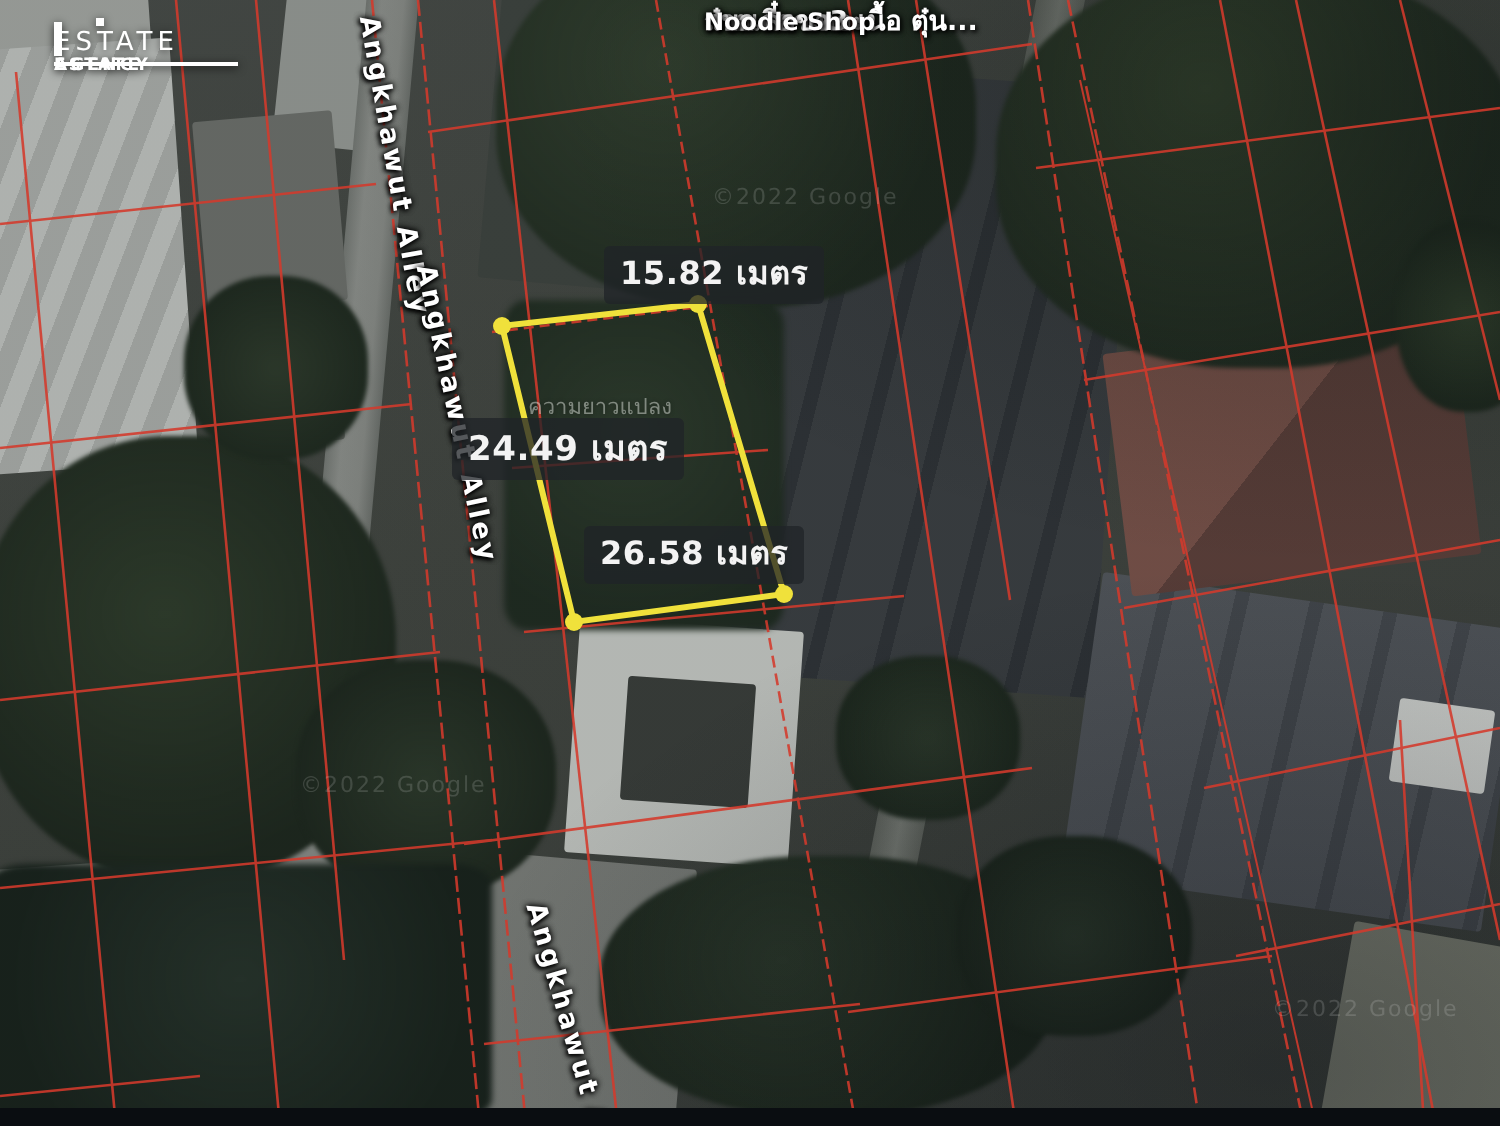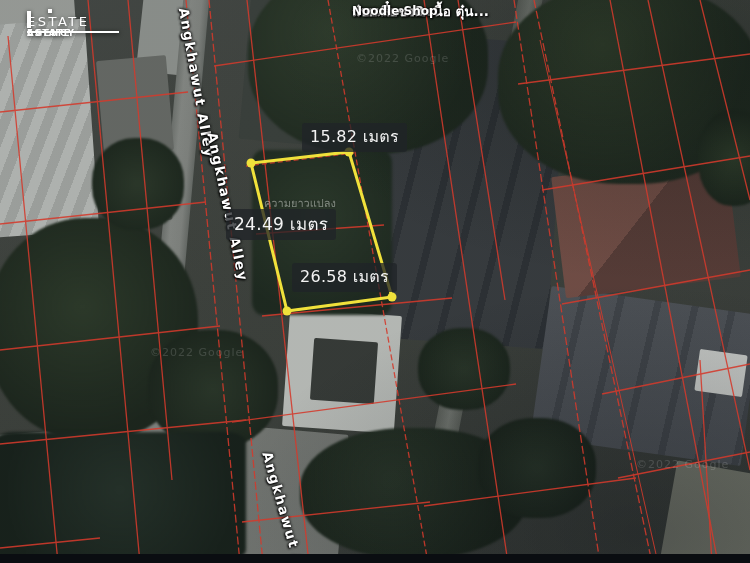--- a/index.html
+++ b/index.html
@@ -17,33 +17,33 @@
   .atmo{left:0;top:0;width:750px;height:563px;
     background:
       radial-gradient(120% 90% at 90% 10%, rgba(10,16,14,.28) 0%, rgba(0,0,0,0) 45%),
       radial-gradient(110% 90% at 85% 95%, rgba(8,12,18,.30) 0%, rgba(0,0,0,0) 50%),
       linear-gradient(0deg, rgba(20,26,30,.12), rgba(20,26,30,.12));
     pointer-events:none;}
   .bottom-strip{left:0;top:554px;width:750px;height:9px;background:#0a0d11;}
   
   svg.overlay{left:0;top:0;}
   .mlabel{
-    background:rgba(32,35,40,.76);color:#f3f3f3;font-weight:400;
+    background:rgba(32,35,40,.76);color:#f3f3f3;font-weight:700;
     padding:1px 8px 3px 8px;border-radius:3px;white-space:nowrap;
     letter-spacing:.3px;}
   .caption{color:#d8dcd6;opacity:.5;font-size:11px;white-space:nowrap;
     text-shadow:0 0 2px rgba(0,0,0,.6);}
   .street{
     color:#fff;font-weight:700;font-size:13.5px;letter-spacing:1.6px;white-space:nowrap;
     text-shadow:0 0 3px rgba(0,0,0,.95),0 0 3px rgba(0,0,0,.9),1px 1px 2px rgba(0,0,0,.9);}
   .poi{left:352px;top:4px;color:#fff;line-height:1.18;white-space:nowrap;
     text-shadow:0 0 3px rgba(0,0,0,.95),1px 1px 2px rgba(0,0,0,.9);}
   .poi .th{font-size:13.5px;font-weight:700;}
   .poi .en{font-size:12px;font-weight:700;}
-  .wm{color:rgba(255,255,255,.15);font-size:11px;letter-spacing:1px;white-space:nowrap;}
+  .wm{color:rgba(255,255,255,.15);font-size:11px;letter-spacing:1px;white-space:nowrap;margin-top:40px;}
   
   .logo{left:27px;top:28px;width:92px;filter:drop-shadow(0 1px 2px rgba(0,0,0,.7));}
   .logo *{position:static;}
   .logo-top{display:flex;align-items:flex-end;gap:5px;}
   .logo-icon{position:relative;width:24px;height:17px;display:flex;align-items:flex-end;gap:2px;}
   .logo-icon i{display:block;background:#fff;width:4px;}
   .logo-icon .b1{height:7px}.logo-icon .b2{height:10px}.logo-icon .b3{height:13px}.logo-icon .b4{height:17px}
   .logo-icon .flag{position:absolute;right:-1px;top:-2px;width:4px;height:4px;background:#fff;}
   .logo-estate{color:#fff;font-weight:400;font-size:13px;letter-spacing:2.5px;line-height:1;}
   .logo-line{display:block;height:2px;background:#fff;margin:3px 0 2px 0;width:92px;}

